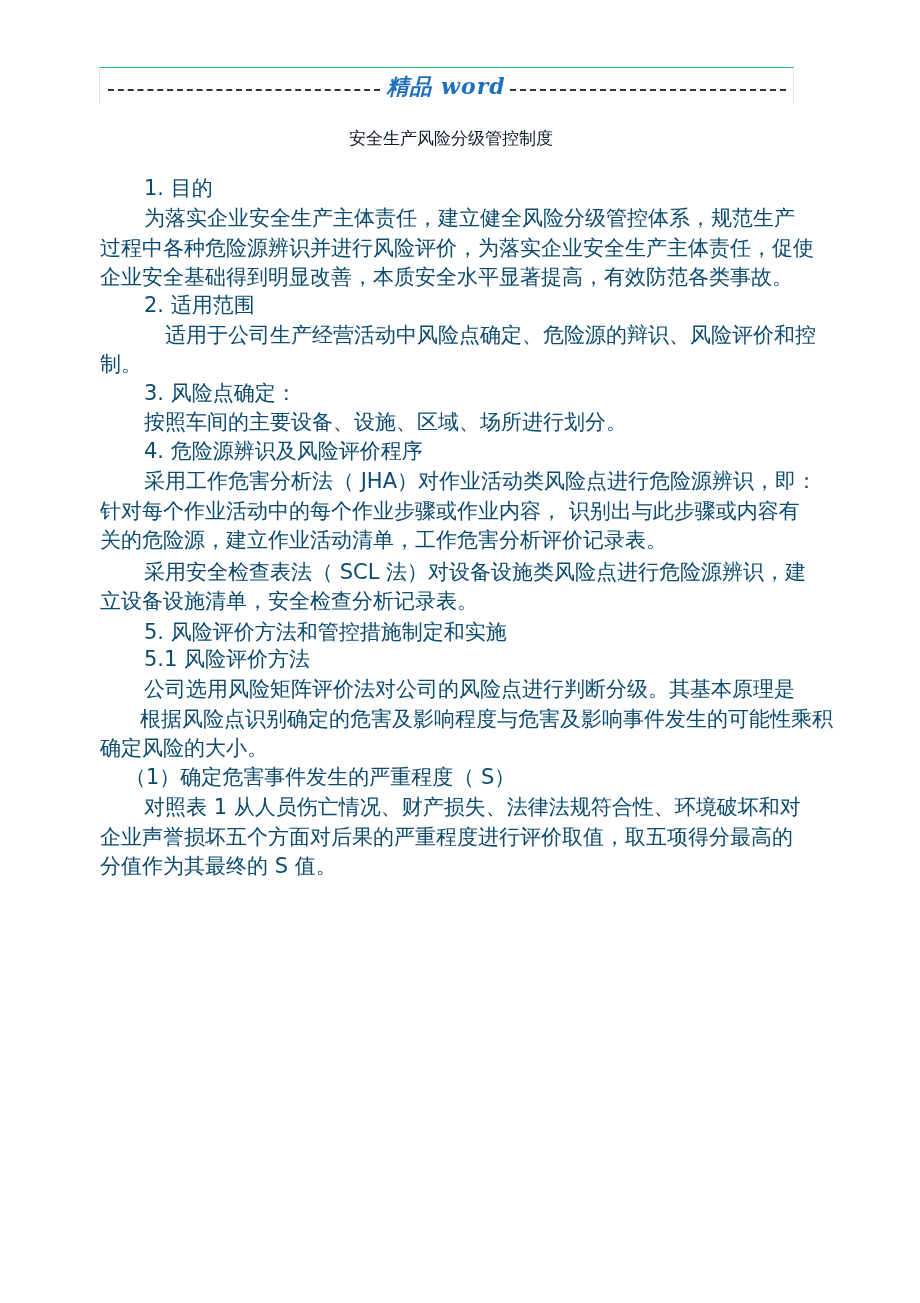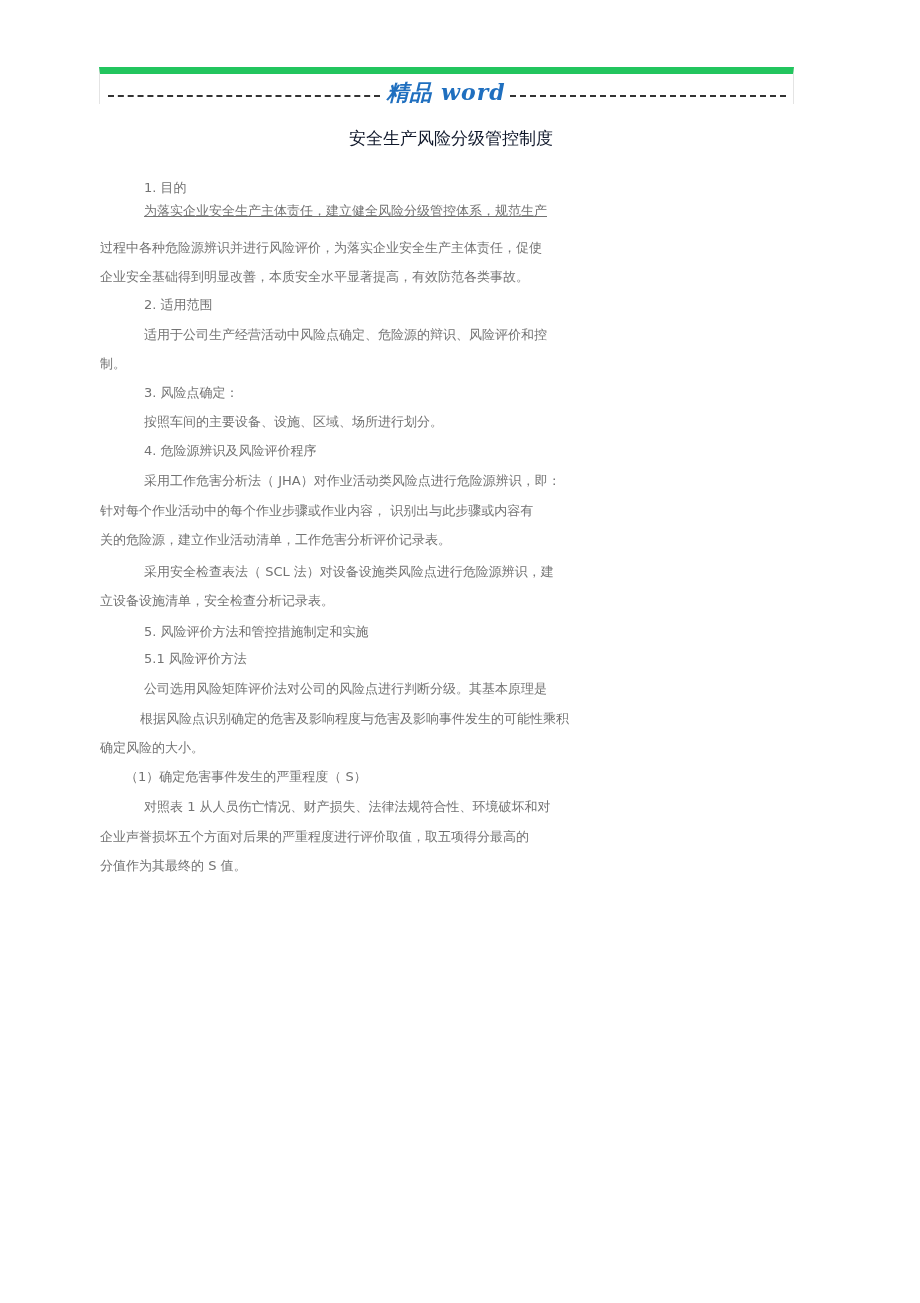--- a/index.html
+++ b/index.html
@@ -14,21 +14,21 @@
       overflow: hidden;
       font-family: "DejaVu Sans", "Liberation Sans", sans-serif;
       color: #222222;
     }
     .header-box {
       position: absolute;
       left: 99px;
       top: 67px;
       width: 695px;
       height: 37px;
-      border-top: 7px solid #22c55e;
+      border-top: 1px solid #22c55e;
       border-left: 1px solid #e4e4e4;
       border-right: 1px solid #e4e4e4;
       box-sizing: border-box;
     }
     .header-line {
       position: absolute;
       top: 21px;
       height: 0;
       border-top: 2px dashed #333333;
     }
@@ -54,46 +54,46 @@
       top: 127px;
       width: 902px;
       text-align: center;
       font-size: 17px;
       line-height: 22px;
       color: #0f172a;
     }
     .line {
       position: absolute;
       left: 100px;
-      font-size: 13px;
+      font-size: 21px;
       line-height: 24px;
       white-space: nowrap;
-      color: #737373;
+      color: #0c4a6e;
     }
     .indent { left: 144px; }
     .indent2 { left: 125px; }
   </style>
 </head>
 <body>
 
 <div class="header-box">
   <div class="header-line left"></div>
   <div class="header-brand">精品 word</div>
   <div class="header-line right"></div>
 </div>
 
 <div class="doc-title">安全生产风险分级管控制度</div>
 
 <div class="line indent" style="top:176px;">1. 目的</div>
-<div class="line indent" style="top:199px;text-decoration:underline;">为落实企业安全生产主体责任，建立健全风险分级管控体系，规范生产</div>
+<div class="line indent" style="top:206px;">为落实企业安全生产主体责任，建立健全风险分级管控体系，规范生产</div>
 <div class="line" style="top:236px;">过程中各种危险源辨识并进行风险评价，为落实企业安全生产主体责任，促使</div>
 <div class="line" style="top:265px;">企业安全基础得到明显改善，本质安全水平显著提高，有效防范各类事故。</div>
 
 <div class="line indent" style="top:293px;">2. 适用范围</div>
-<div class="line indent" style="top:323px;">适用于公司生产经营活动中风险点确定、危险源的辩识、风险评价和控</div>
+<div class="line indent" style="top:323px;margin-left:21px;">适用于公司生产经营活动中风险点确定、危险源的辩识、风险评价和控</div>
 <div class="line" style="top:352px;">制。</div>
 
 <div class="line indent" style="top:381px;">3. 风险点确定：</div>
 <div class="line indent" style="top:410px;">按照车间的主要设备、设施、区域、场所进行划分。</div>
 
 <div class="line indent" style="top:439px;">4. 危险源辨识及风险评价程序</div>
 <div class="line indent" style="top:469px;">采用工作危害分析法（ JHA）对作业活动类风险点进行危险源辨识，即：</div>
 <div class="line" style="top:499px;">针对每个作业活动中的每个作业步骤或作业内容，  识别出与此步骤或内容有</div>
 <div class="line" style="top:528px;">关的危险源，建立作业活动清单，工作危害分析评价记录表。</div>
 <div class="line indent" style="top:560px;">采用安全检查表法（ SCL 法）对设备设施类风险点进行危险源辨识，建</div>

